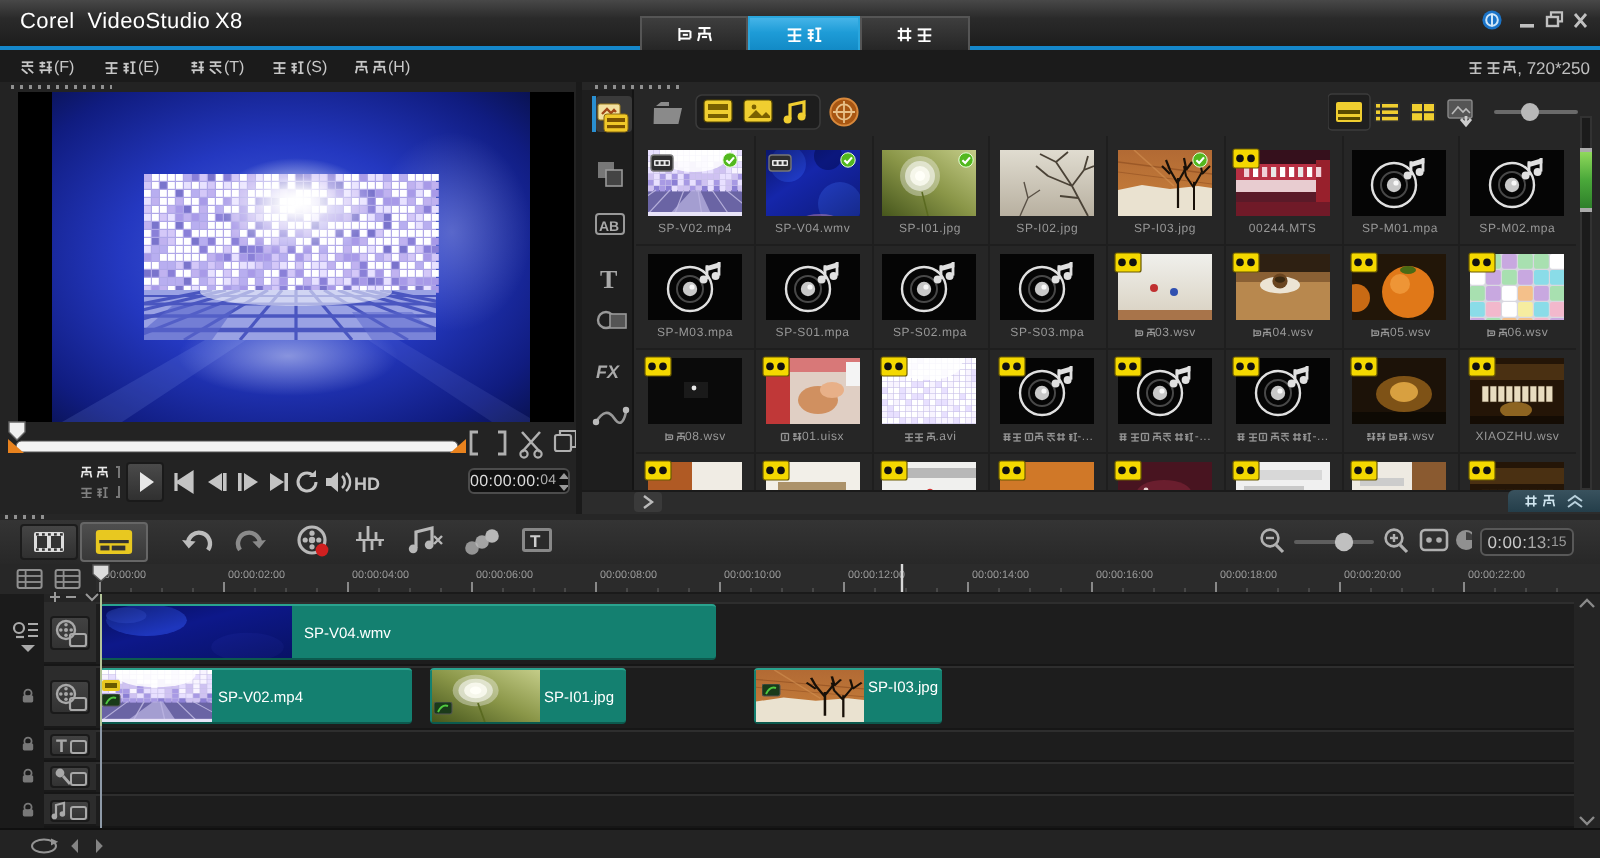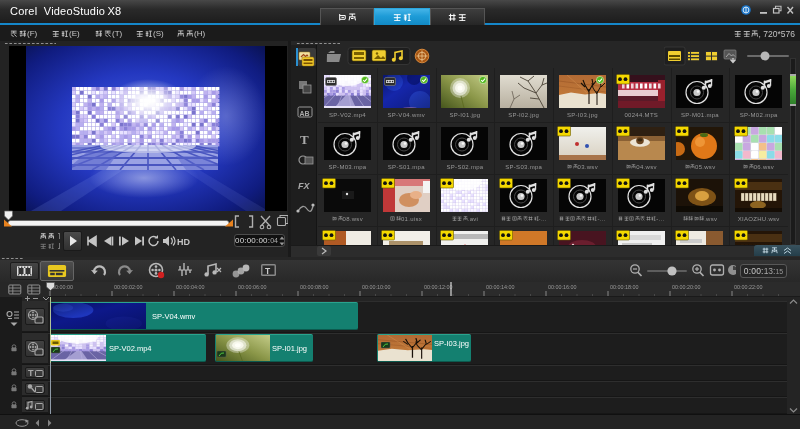--- a/index.html
+++ b/index.html
@@ -267,21 +267,21 @@
         <g stroke="#c0c0c0" stroke-width="12">
           <line x1="15" y1="12" x2="85" y2="12"></line>
           <line x1="50" y1="12" x2="50" y2="45"></line>
           <line x1="12" y1="45" x2="88" y2="45"></line>
           <line x1="22" y1="45" x2="12" y2="88"></line>
           <line x1="78" y1="45" x2="88" y2="88"></line>
           <line x1="35" y1="65" x2="65" y2="65"></line>
         </g>
       </svg>
     </span>
-    <span style="font-size:8.5px">, 720*576</span>
+    <span style="font-size:8.5px">, 720*250</span>
   </div>
 <div class="ab" style="left:0;top:41px;width:288px;height:216px;background:#232323"></div>
 <div class="ab dots" style="left:4px;top:42px;width:52px"></div>
 <div class="ab" style="left:9px;top:46px;width:278px;height:165px;background:#000"></div>
 <svg class="ab" style="left:26px;top:46px" width="239" height="165" viewBox="0 0 239 165">
     <defs>
       <radialGradient id="gprev" cx="0.48" cy="0.5" r="0.75">
         <stop offset="0" stop-color="#4a66e4"></stop>
         <stop offset="0.45" stop-color="#2438c0"></stop>
         <stop offset="0.8" stop-color="#101c80"></stop>

